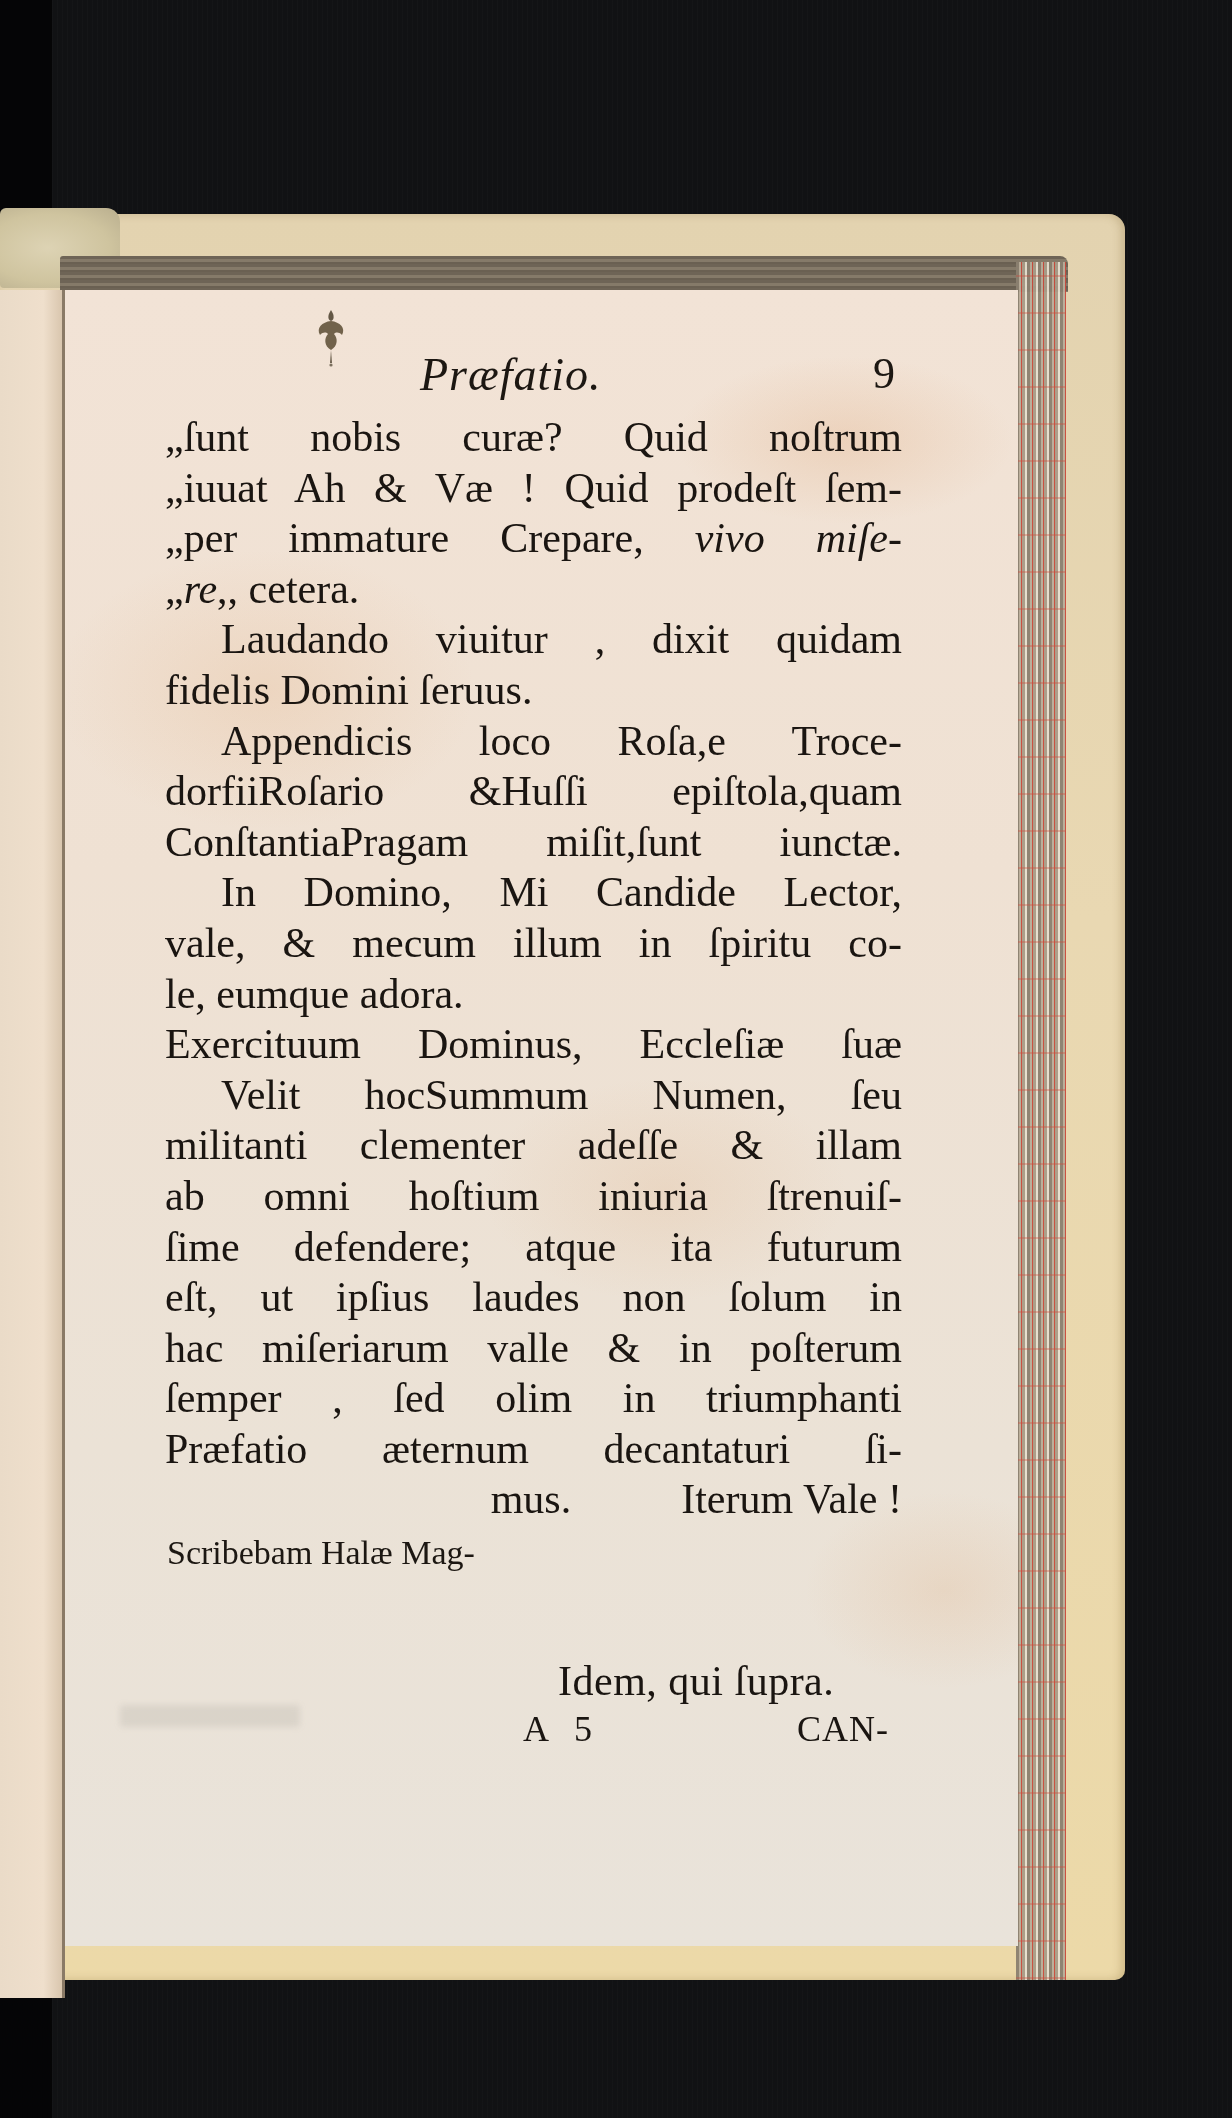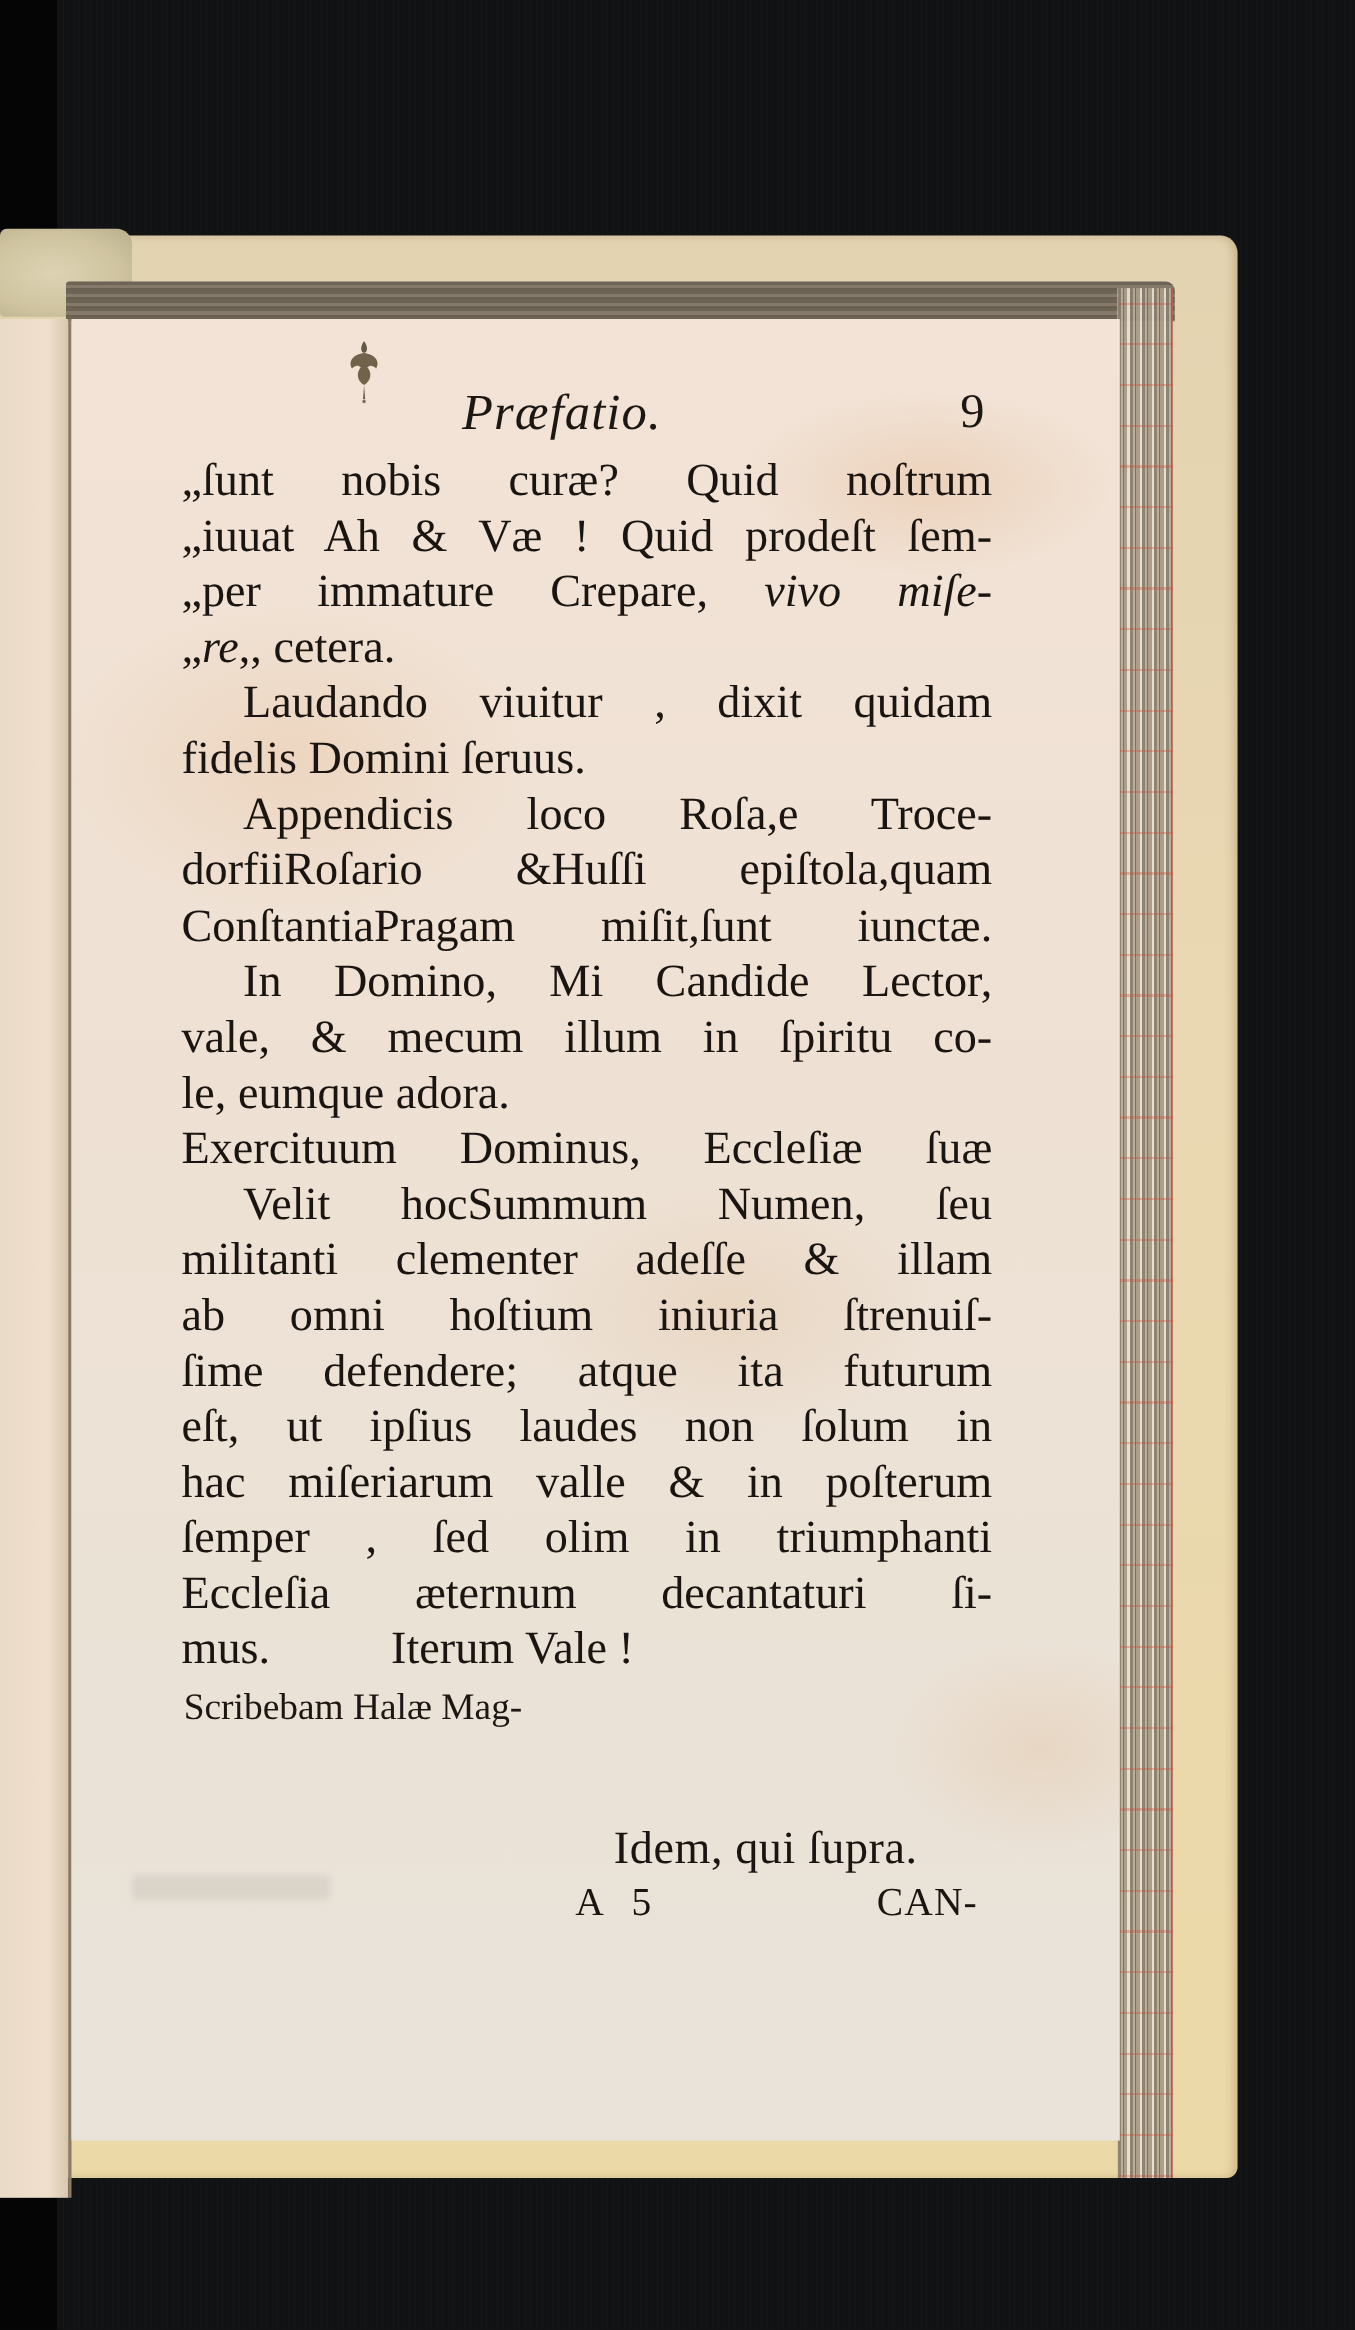--- a/index.html
+++ b/index.html
@@ -79,21 +79,21 @@
     position: absolute; left: 100px; top: 122px; width: 737px;
     font-size: 42px; line-height: 50.6px; color: #1a1511;
   }
   .line {
     display: block; height: 50.6px; white-space: nowrap;
     text-align: justify; text-align-last: justify;
   }
   .line.indent { padding-left: 56px; }
   .line.short { text-align-last: left; }
   .line .it { font-style: italic; }
-  .closing-row { display: flex; justify-content: flex-start; }
+  .closing-row { display: flex; justify-content: flex-end; }
   .closing-row .gap { width: 110px; }
   .dateline {
     position: absolute; left: 102px; top: 1242px;
     font-size: 34px; line-height: 42.5px; color: #1c1712;
   }
   .dateline .l2, .dateline .l3 { padding-left: 44px; display: block; }
   .dateline .l1 { display: block; }
   .smallcaps { font-variant: small-caps; font-size: 30px; letter-spacing: 1px; }
   .valediction {
     position: absolute; left: 608px; top: 1278px; width: 160px;
@@ -151,21 +151,21 @@
     <span class="line">vale, &amp; mecum illum in ſpiritu co-</span>
     <span class="line short">le, eumque adora.</span>
     <span class="line">Exercituum Dominus, Eccleſiæ ſuæ</span>
     <span class="line indent">Velit hocSummum Numen, ſeu</span>
     <span class="line">militanti clementer adeſſe &amp; illam</span>
     <span class="line">ab omni hoſtium iniuria ſtrenuiſ-</span>
     <span class="line">ſime defendere; atque ita futurum</span>
     <span class="line">eſt, ut ipſius laudes non ſolum in</span>
     <span class="line">hac miſeriarum valle &amp; in poſterum</span>
     <span class="line">ſemper , ſed olim in triumphanti</span>
-    <span class="line">Eccleſia æternum decantaturi ſi-</span>
+    <span class="line">Præfatio æternum decantaturi ſi-</span>
     <span class="line short closing-row">
       <span>mus.</span>
       <span class="gap"></span>
       <span>Iterum Vale !</span>
     </span>
   </div>
 
   <div class="dateline">
     <span class="l1">Scribebam Halæ Mag-</span>
   </div>

